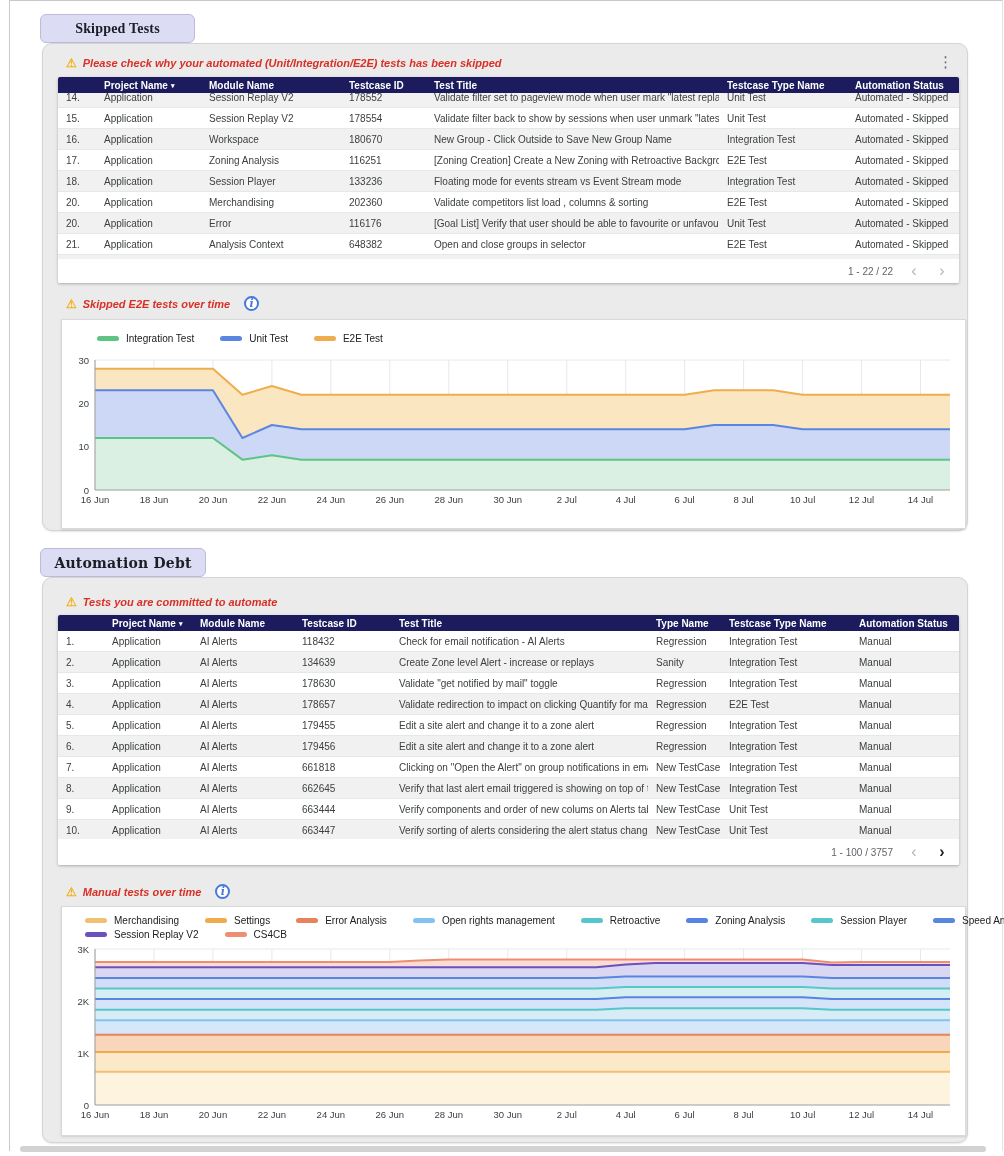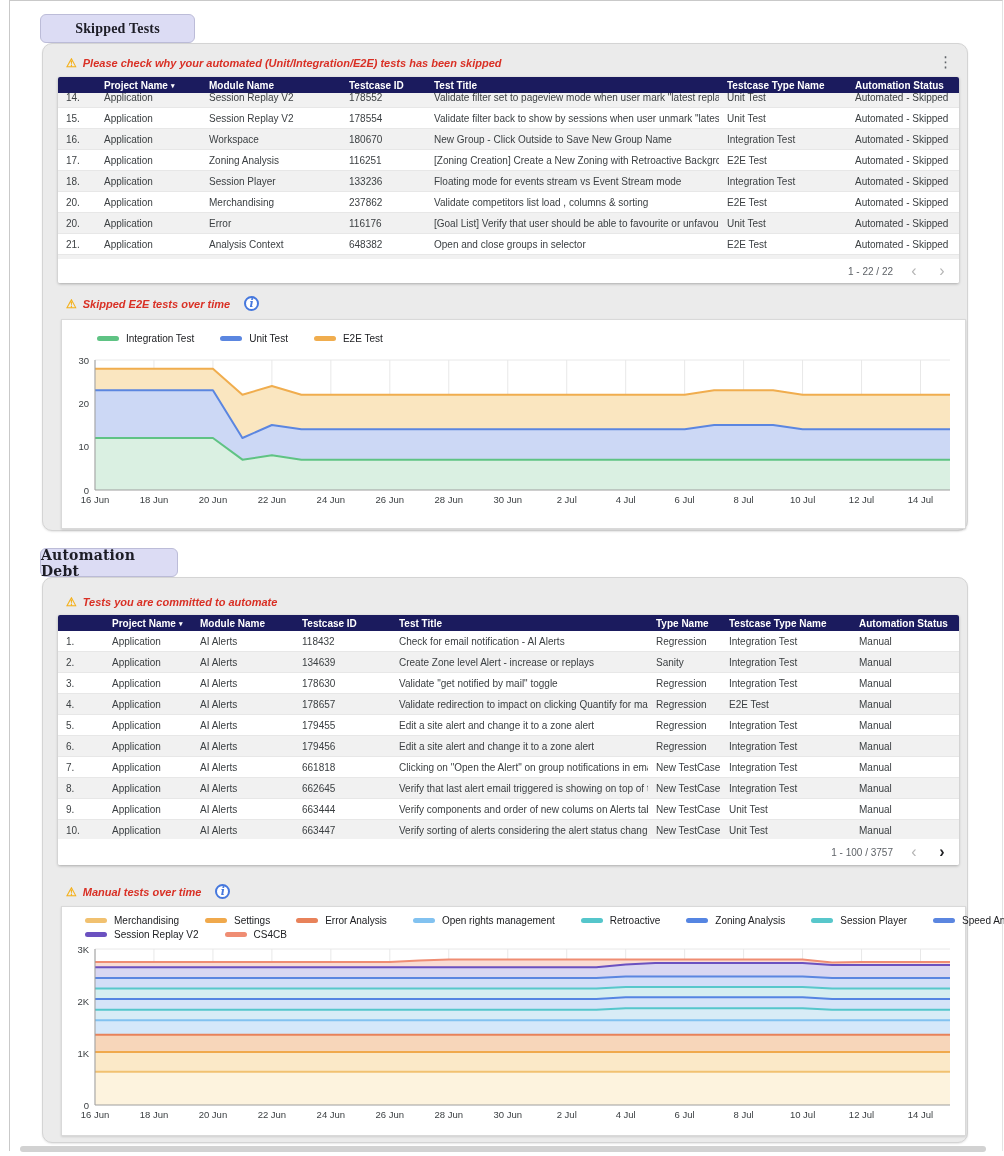--- a/index.html
+++ b/index.html
@@ -2,21 +2,21 @@
 <html><head>
 <meta charset="utf-8">
 <style>
   html,body{margin:0;padding:0;background:#fff;}
   body{width:1004px;height:1156px;position:relative;font-family:"Liberation Sans",sans-serif;overflow:hidden;}
   .canvas{position:absolute;left:9px;top:0;width:992px;height:1150px;border-left:1px solid #c9c9c9;border-top:1px solid #c9c9c9;border-right:1px solid #e3e3e3;background:#fff;}
   .bottom-bar{position:absolute;left:20px;top:1146px;width:966px;height:6px;background:#d2d2d2;border-radius:3px;}
 
   .tab{position:absolute;height:29px;background:#dcdcf4;border:1px solid #bcbcd8;border-radius:6px;display:flex;align-items:center;justify-content:center;font-family:"DejaVu Serif","Liberation Serif",serif;font-weight:bold;font-size:14px;color:#1d1d26;letter-spacing:.2px;box-sizing:border-box;}
   #tab1{left:40px;top:14px;width:155px;font-family:Liberation Serif, serif;}
-  #tab2{left:40px;top:548px;width:138px;}
+  #tab2{left:40px;top:548px;width:166px;}
 
   .card{position:absolute;left:42px;width:926px;background:#ebebeb;border:1px solid #d4d4d4;border-radius:10px;box-shadow:0 1px 2px rgba(0,0,0,.10);box-sizing:border-box;}
   #card1{top:43px;height:488px;}
   #card2{top:577px;height:566px;}
 
   .panel-title{position:absolute;display:flex;align-items:center;gap:6px;font-size:11px;font-weight:bold;font-style:italic;color:#d93025;}
   .warn{font-style:normal;color:#f4b11c;font-size:12px;line-height:1;}
   .kebab{position:absolute;right:14px;top:10px;font-size:15px;color:#5f6368;cursor:pointer;line-height:1;}
   .info-icon{width:15px;height:15px;border:2px solid #4678dd;border-radius:50%;color:#4678dd;display:inline-flex;align-items:center;justify-content:center;font-family:"DejaVu Serif",serif;font-style:italic;font-weight:bold;font-size:11px;margin-left:8px;box-sizing:border-box;background:#fff;}
 
@@ -125,21 +125,21 @@
             <div>Session Player</div>
             <div>133236</div>
             <div>Floating mode for events stream vs Event Stream mode</div>
             <div>Integration Test</div>
             <div>Automated - Skipped</div>
           </div>
           <div class="tbl-row t1">
             <div>20.</div>
             <div>Application</div>
             <div>Merchandising</div>
-            <div>237862</div>
+            <div>202360</div>
             <div>Validate competitors list load , columns &amp; sorting</div>
             <div>E2E Test</div>
             <div>Automated - Skipped</div>
           </div>
           <div class="tbl-row t1 even">
             <div>20.</div>
             <div>Application</div>
             <div>Error</div>
             <div>116176</div>
             <div>[Goal List] Verify that user should be able to favourite or unfavourite goals fro..</div>

